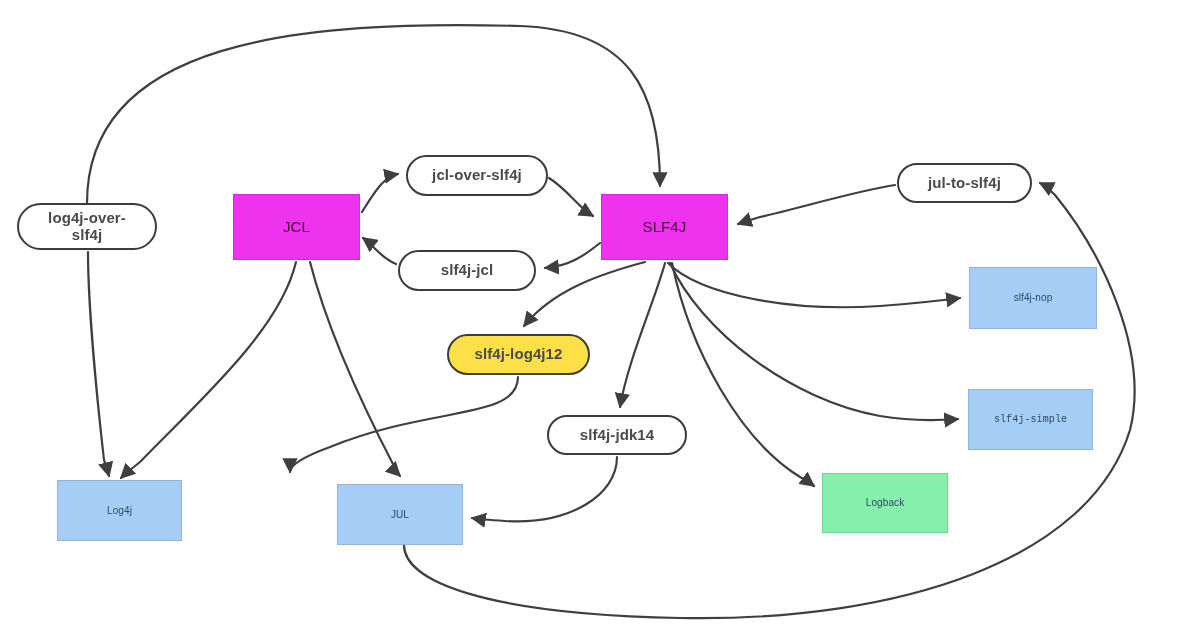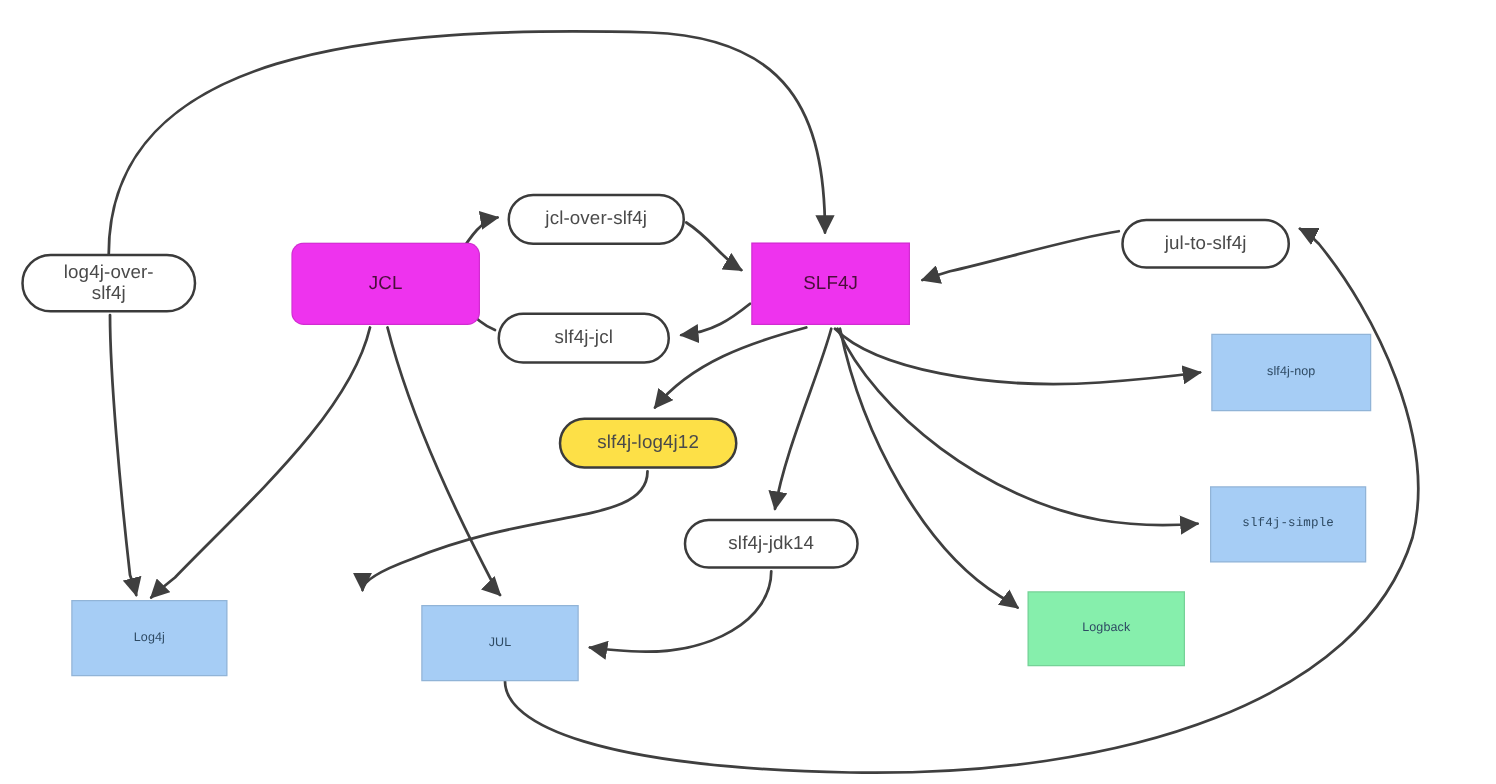--- a/index.html
+++ b/index.html
@@ -1,21 +1,21 @@
 <!DOCTYPE html>
 <html><head>
 <meta charset="utf-8">
 <style>
   html,body{margin:0;padding:0;background:#ffffff;}
   body{width:1197px;height:627px;overflow:hidden;font-family:"Liberation Sans",sans-serif;}
   #canvas{position:relative;width:1197px;height:627px;background:#fff;}
   svg#wires{position:absolute;left:0;top:0;width:1197px;height:627px;}
   .node{position:absolute;box-sizing:border-box;display:flex;align-items:center;justify-content:center;text-align:center;}
   .node.rect{border:1px solid rgba(0,0,0,0.12);}
-  .node.rounded{background:#ffffff;border:2px solid #3b3b3b;border-radius:999px;}
+  .node.rounded{background:#ffffff;border:2px solid #3b3b3b;border-radius:999px;font-weight:bold;}
   .node-label{line-height:1.12;letter-spacing:.1px;pointer-events:none;}
   .impl .node-label{color:#2e4a63;font-size:10px;}
   .facade .node-label{color:#4a0f3a;font-size:15px;}
   .bridge .node-label{color:#4a4a4a;font-size:15px;}
 </style>
 </head>
 <body>
 
 <div id="canvas">
   <svg id="wires" viewBox="0 0 1197 627" xmlns="http://www.w3.org/2000/svg">
@@ -41,33 +41,33 @@
         <path d="M 310,262 C 330,340 370,420 395,468 C 398,473 399,475 400,476" stroke="#3f3f3f"></path>
         <path d="M 88,252 C 88,300 96,390 104,460 C 107,468 108,472 109,476" stroke="#3f3f3f"></path>
         <path d="M 404,545 C 404,580 480,614 680,618 C 900,622 1090,560 1130,430 C 1150,350 1100,250 1055,195 C 1048,188 1044,185 1040,183" stroke="#3f3f3f"></path>
         <path d="M 895,185 C 860,190 800,208 760,217 C 750,220 744,222 738,224" stroke="#3f3f3f"></path>
       </g>
   </svg>
   <div id="node-layer">
       <div class="node rounded bridge" style="left: 17px; top: 203px; width: 140px; height: 47px; background: rgb(255, 255, 255); border-color: rgb(59, 59, 59);">
         <span class="node-label">log4j-over-<br>slf4j</span>
       </div>
-      <div class="node rect facade" style="left: 233px; top: 194px; width: 151px; height: 66px; background: rgb(238, 51, 238); border-radius: 10px;">
+      <div class="node rect facade" style="left: 233px; top: 194px; width: 127px; height: 66px; background: rgb(238, 51, 238);">
         <span class="node-label">JCL</span>
       </div>
       <div class="node rounded bridge" style="left: 406px; top: 155px; width: 142px; height: 41px; background: rgb(255, 255, 255); border-color: rgb(59, 59, 59);">
         <span class="node-label">jcl-over-slf4j</span>
       </div>
       <div class="node rounded bridge" style="left: 398px; top: 250px; width: 138px; height: 41px; background: rgb(255, 255, 255); border-color: rgb(59, 59, 59);">
         <span class="node-label">slf4j-jcl</span>
       </div>
       <div class="node rect facade" style="left: 601px; top: 194px; width: 127px; height: 66px; background: rgb(238, 51, 238);">
         <span class="node-label">SLF4J</span>
       </div>
-      <div class="node rounded bridge" style="left: 897px; top: 163px; width: 135px; height: 40px; background: rgb(255, 255, 255); border-color: rgb(59, 59, 59); margin-top: 12px;">
+      <div class="node rounded bridge" style="left: 897px; top: 163px; width: 135px; height: 40px; background: rgb(255, 255, 255); border-color: rgb(59, 59, 59);">
         <span class="node-label">jul-to-slf4j</span>
       </div>
       <div class="node rect impl" style="left: 969px; top: 267px; width: 128px; height: 62px; background: rgb(166, 205, 245);">
         <span class="node-label">slf4j-nop</span>
       </div>
       <div class="node rounded bridge" style="left: 447px; top: 334px; width: 143px; height: 41px; background: #fde047; border-color: rgb(59, 59, 59);">
         <span class="node-label">slf4j-log4j12</span>
       </div>
       <div class="node rect impl" style="left: 968px; top: 389px; width: 125px; height: 61px; background: rgb(166, 205, 245); font-family: Liberation Mono, monospace;">
         <span class="node-label">slf4j-simple</span>

